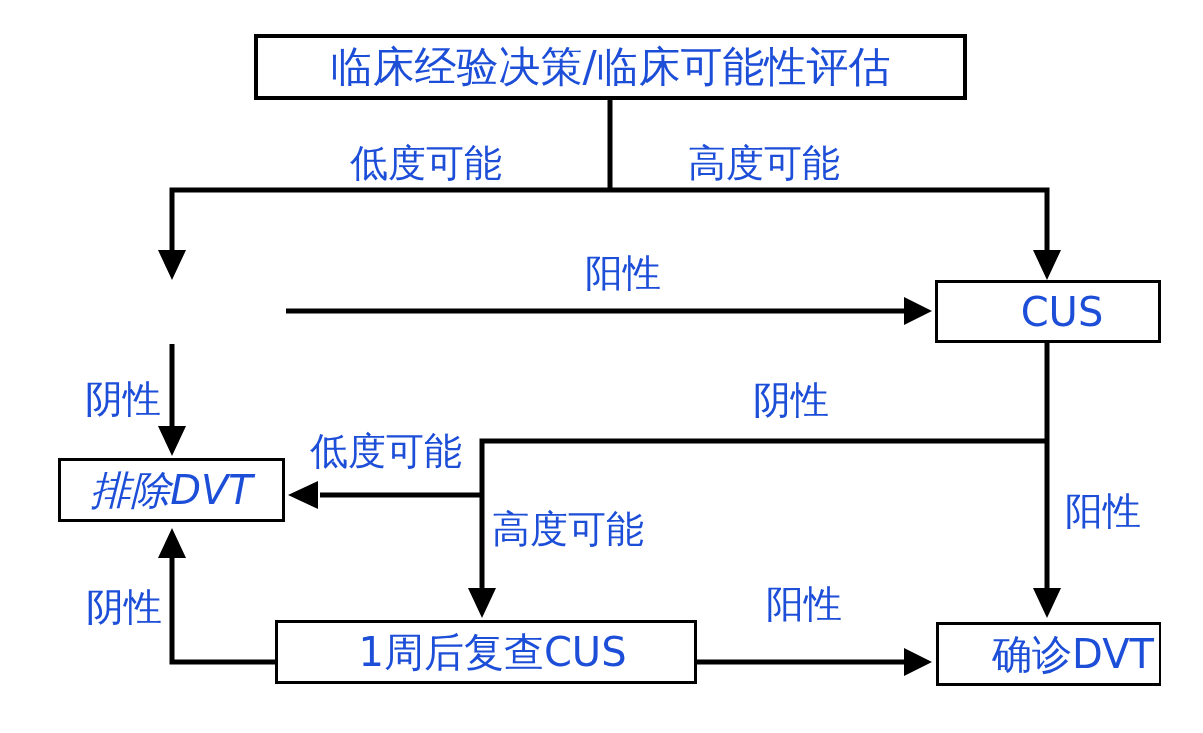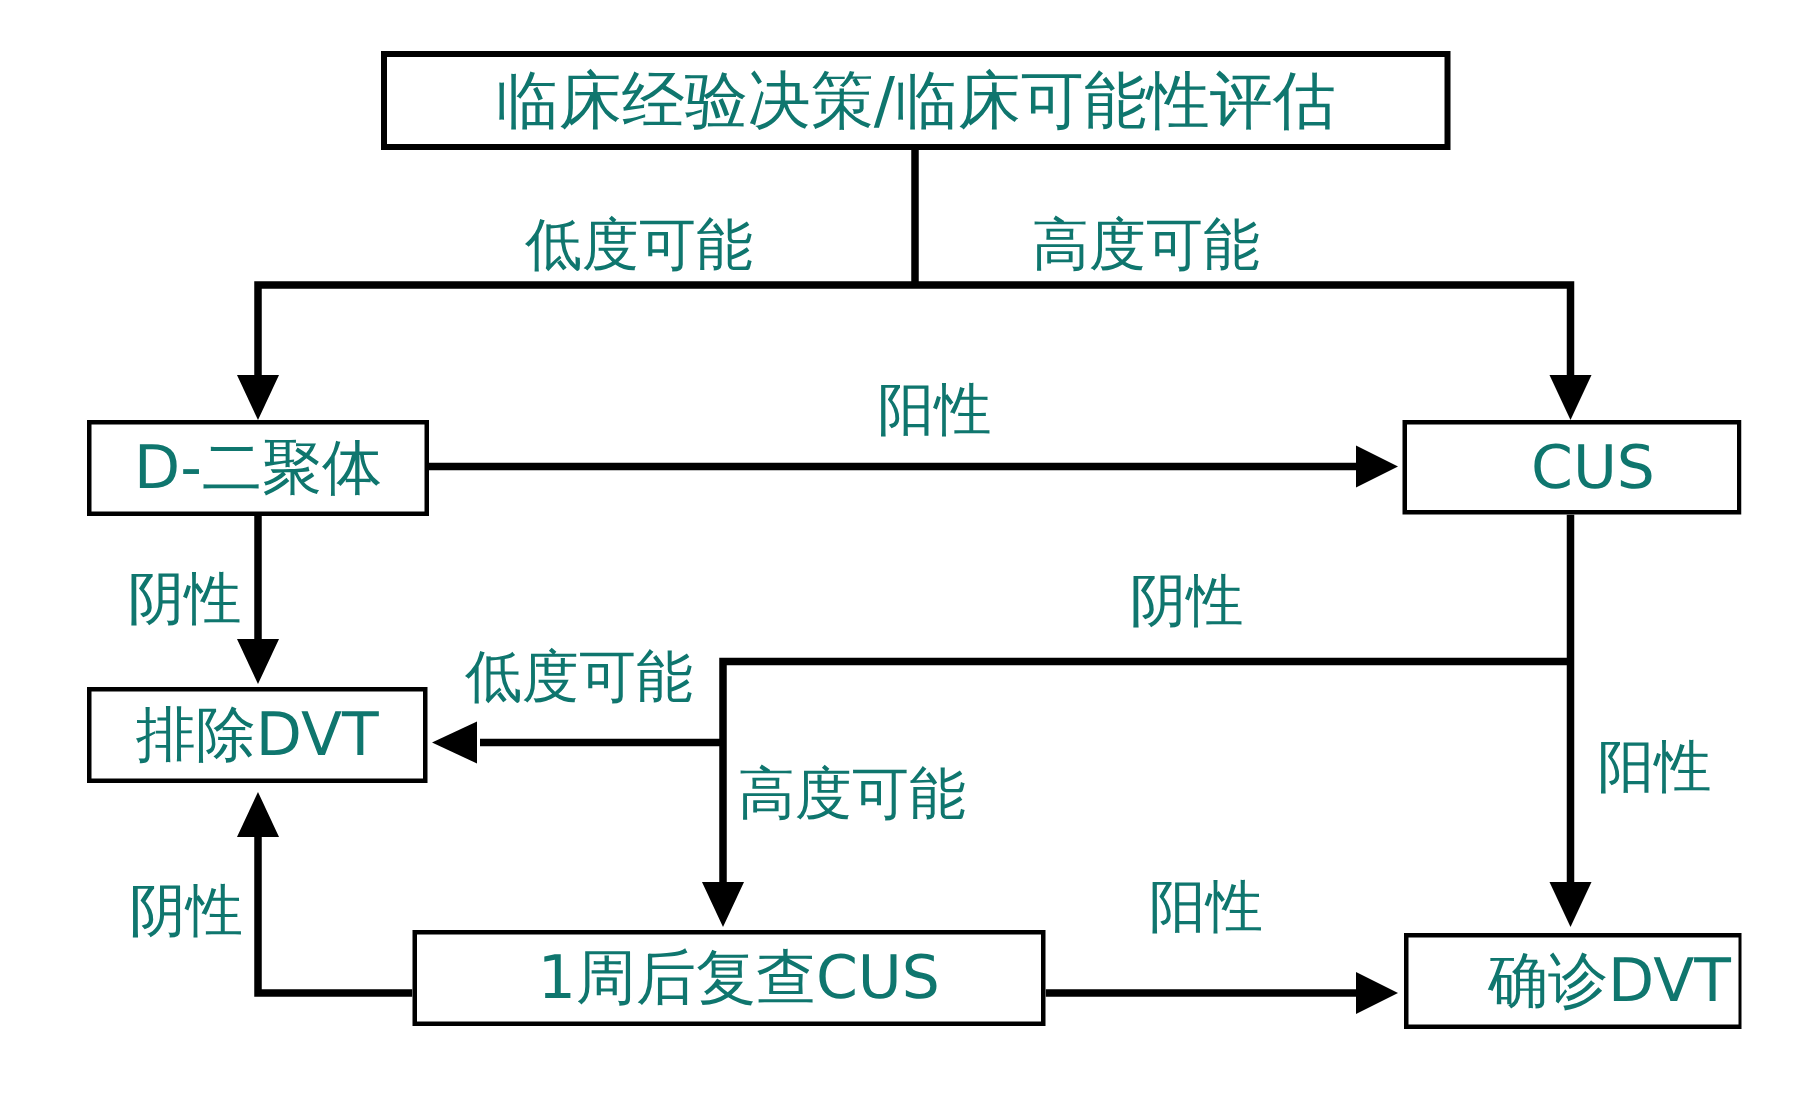--- a/index.html
+++ b/index.html
@@ -6,21 +6,21 @@
     margin: 0;
     padding: 0;
     background: #ffffff;
   }
   .stage {
     position: relative;
     width: 1161px;
     height: 733px;
     background: #ffffff;
     font-family: "DejaVu Sans", "Liberation Sans", sans-serif;
-    color: #0f766e;
+    color: #1d4ed8;
     overflow: hidden;
   }
   .edges-svg {
     position: absolute;
     left: 0;
     top: 0;
     width: 1203px;
     height: 733px;
   }
   .edges-svg path {
@@ -105,25 +105,24 @@
     </g>
 
     <g>
       <path d="M697 662 H 904"></path>
       <polygon points="904,648 904,676 932,662"></polygon>
     </g>
   </svg>
 
   <div class="node title-node" style="left:254px; top:34px; width:713px; height:66px;">临床经验决策/临床可能性评估</div>
 
-  <div class="node" style="left:58px; top:280px; width:228px; height:64px;">D-二聚体</div>
 
   <div class="node" style="left:935px; top:280px; width:226px; height:63px;padding-left:28px;">CUS</div>
 
-  <div class="node" style="left:58px; top:458px; width:227px; height:64px;">排除DVT</div>
+  <div class="node" style="left:58px; top:458px; width:227px; height:64px;font-style:italic;">排除DVT</div>
 
   <div class="node" style="left:275px; top:620px; width:422px; height:64px;padding-left:13px;">1周后复查CUS</div>
 
   <div class="node" style="left:936px; top:622px; width:226px; height:64px;padding-left:48px;">确诊DVT</div>
 
   <div class="edge-label" style="left:350px; top:144px;">低度可能</div>
 
   <div class="edge-label" style="left:688px; top:144px;">高度可能</div>
 
   <div class="edge-label" style="left:585px; top:254px;">阳性</div>

